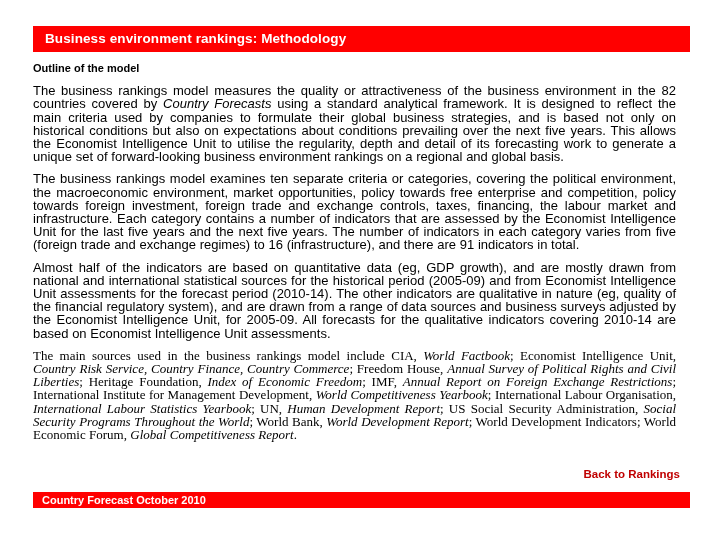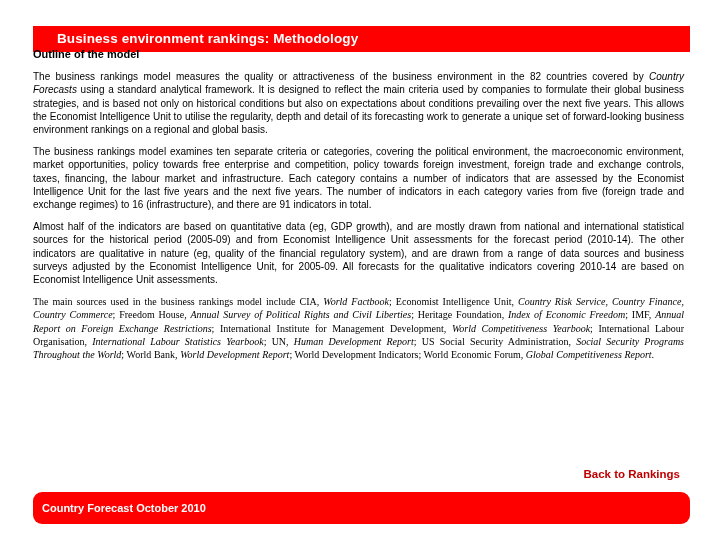--- a/index.html
+++ b/index.html
@@ -27,43 +27,43 @@
     width: 657px;
     height: 26px;
     background: #ff0000;
     display: flex;
     align-items: center;
   }
   .title-banner .title-text {
     color: #ffffff;
     font-size: 13.5px;
     font-weight: bold;
-    padding-left: 24px;
+    padding-left: 12px;
     letter-spacing: 0.1px;
     line-height: 1;
     white-space: nowrap;
   }
   
   .content {
     position: absolute;
     left: 33px;
-    top: 48px;
+    top: 62px;
     width: 651px;
   }
   .subhead {
     font-size: 11px;
     font-weight: bold;
     color: #000000;
     margin: 0 0 9px 0;
     line-height: 1.2;
   }
   p.para {
-    font-size: 10px;
+    font-size: 13px;
     color: #000000;
-    margin: 0 0 9px 0;
+    margin: 0 8px 9px 0;
     text-align: justify;
     line-height: 13.2px;
     word-spacing: 0.1px;
   }
   p.para:last-child {
     margin-bottom: 0;
     font-family: Liberation Serif, serif;
   }
   .it {
     font-style: italic;
@@ -85,25 +85,24 @@
     cursor: pointer;
     line-height: 1.2;
     padding-right: 4px;
   }
   
   .footer-banner {
     position: absolute;
     left: 33px;
     top: 492px;
     width: 657px;
-    height: 32px;
+    height: 16px;
     background: #ff0000;
     display: flex;
     align-items: center;
-    border-radius: 9px;
   }
   .footer-left {
     color: #ffffff;
     font-size: 11px;
     font-weight: bold;
     padding-left: 9px;
     line-height: 1;
     white-space: nowrap;
   }
   .footer-right {

